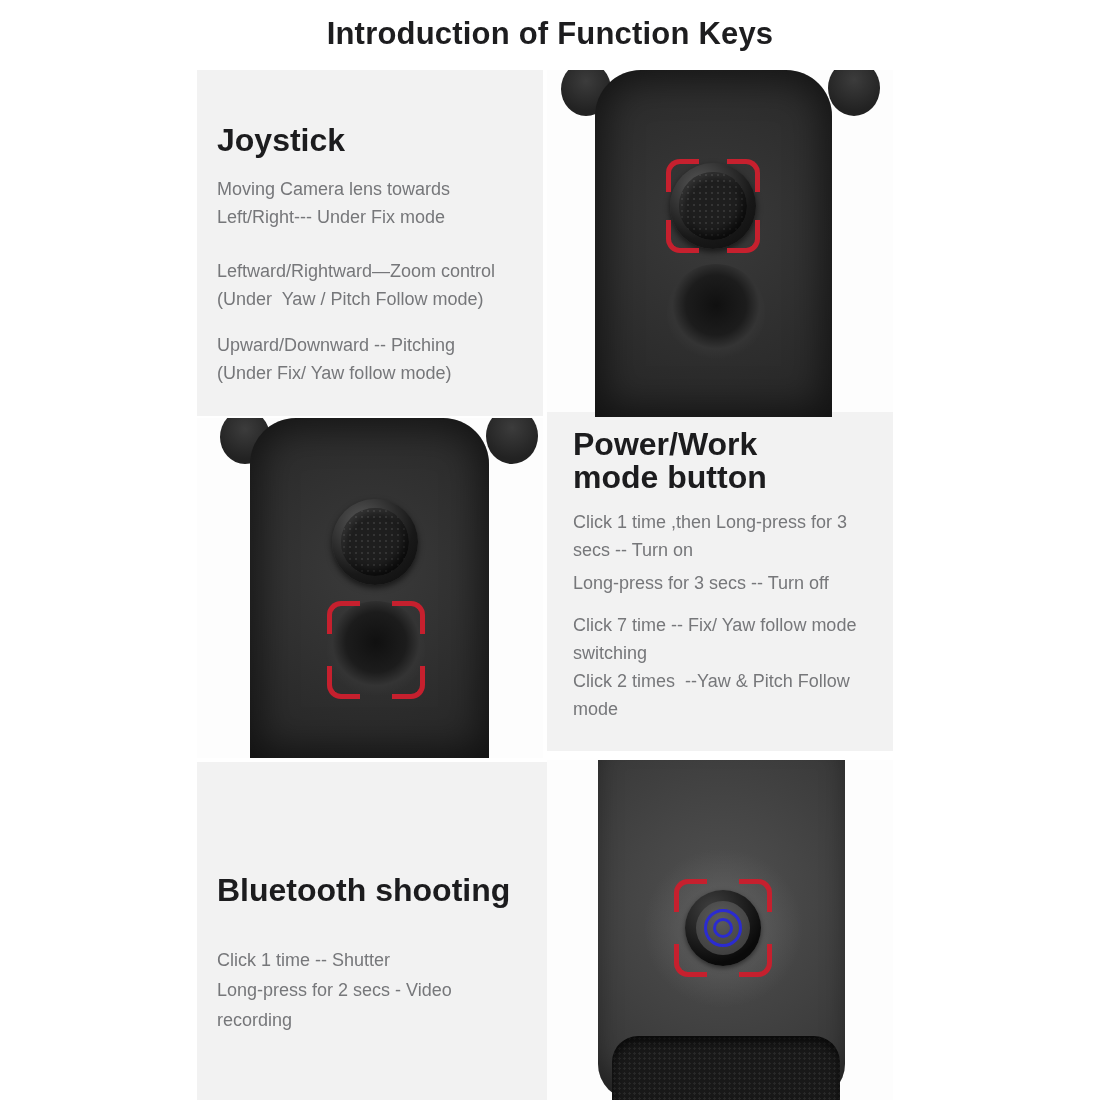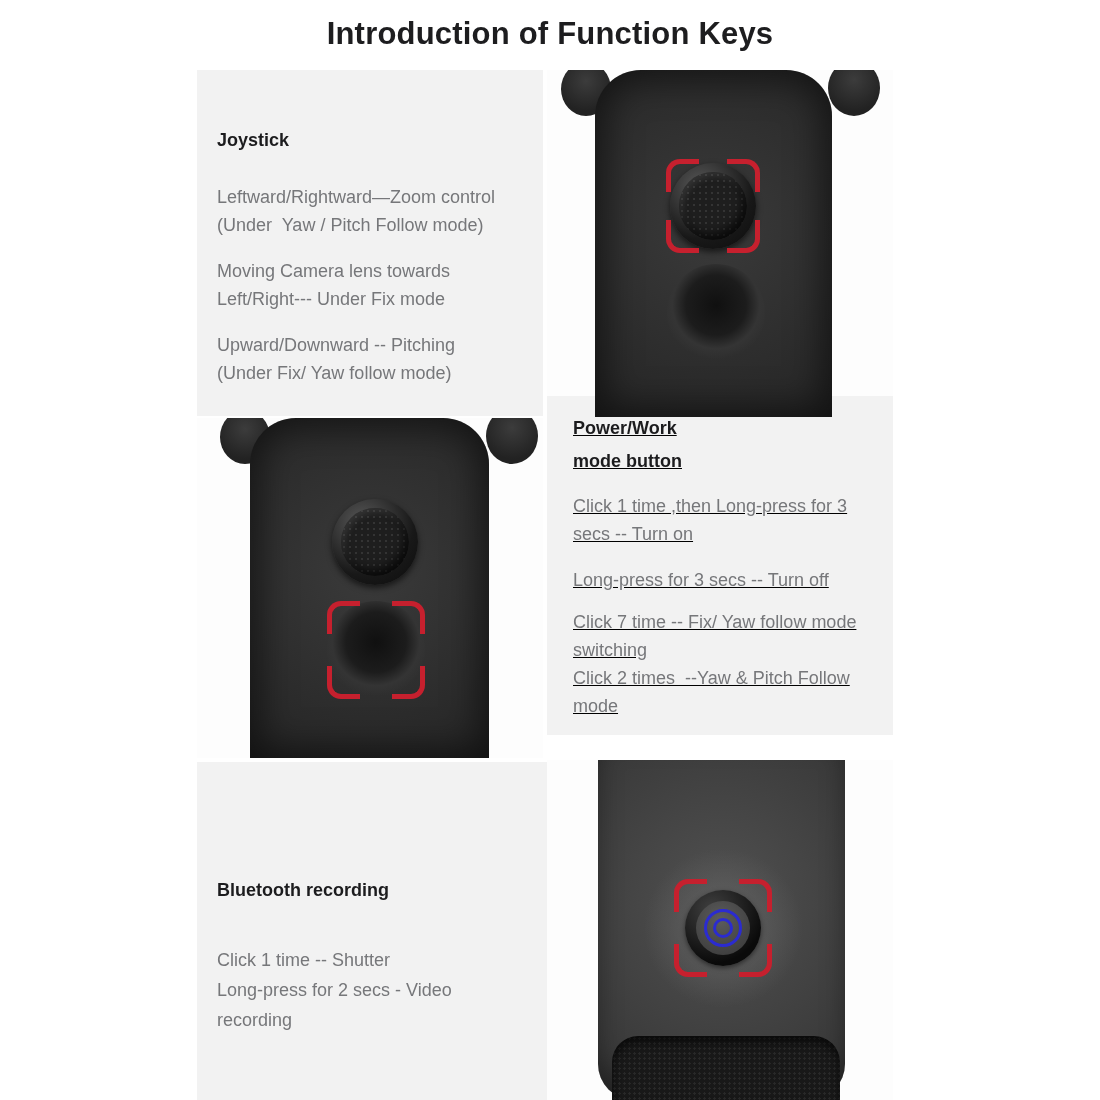--- a/index.html
+++ b/index.html
@@ -6,21 +6,21 @@
   #canvas{
     position:relative;width:980px;height:1100px;background:#ffffff;overflow:hidden;
     font-family:"Liberation Sans", sans-serif;
   }
   .page-title{
     position:absolute;top:16px;left:0;width:1100px;text-align:center;
     font-size:31px;font-weight:700;color:#1d1d1f;letter-spacing:.2px;
   }
   .panel{position:absolute;background:#f2f2f2;box-sizing:border-box;}
   .panel-heading{
-    font-size:18px;font-weight:700;color:#1c1c1e;line-height:33px;
+    font-size:32px;font-weight:700;color:#1c1c1e;line-height:33px;
     white-space:pre-wrap;margin:0;
   }
   .para{
     font-size:18px;color:#76777a;line-height:28px;white-space:pre-wrap;margin:0;
   }
   .photo{position:absolute;background:#fdfdfd;overflow:hidden;}
   
   .dev-body{
     position:absolute;z-index:2;
     background:radial-gradient(140% 95% at 50% 45%, #3a3a3a 0%, #272727 62%, #1d1d1d 100%);
@@ -98,24 +98,24 @@
 </style>
 </head>
 <body>
 
 <div id="canvas">
 
   <div class="page-title">Introduction of Function Keys</div>
 
   <div class="panel" style="left:197px;top:70px;width:346px;height:346px;padding:0 24px 0 20px;">
     <h2 class="panel-heading" style="margin-top:54px;">Joystick</h2>
+    <p class="para" style="margin-top:18px;">Moving Camera lens towards
+Left/Right--- Under Fix mode</p>
     <p class="para" style="margin-top:26px;">Leftward/Rightward—Zoom control
 (Under  Yaw / Pitch Follow mode)</p>
-    <p class="para" style="margin-top:18px;">Moving Camera lens towards
-Left/Right--- Under Fix mode</p>
     <p class="para" style="margin-top:18px;">Upward/Downward -- Pitching
 (Under Fix/ Yaw follow mode)</p>
   </div>
 
   <div class="photo" style="left:547px;top:70px;width:346px;height:347px;">
     <div class="bump" style="left:14px;top:-8px;width:50px;height:54px;"></div>
     <div class="bump" style="left:281px;top:-10px;width:52px;height:56px;"></div>
     <div class="dev-body" style="left:48px;top:0;width:237px;height:347px;border-radius:46px 46px 0 0;"></div>
     <div class="joystick" style="left:123px;top:93px;width:86px;height:86px;">
       <div class="joystick-cap"></div>
@@ -142,34 +142,34 @@
     <div class="pwr-btn" style="left:149px;top:202px;width:60px;height:60px;"></div>
     <div class="led" style="left:176px;top:229px;"></div>
     <div class="bracket" style="left:130px;top:183px;width:98px;height:98px;">
       <i class="bk-tl"></i>
       <i class="bk-tr"></i>
       <i class="bk-bl"></i>
       <i class="bk-br"></i>
     </div>
   </div>
 
-  <div class="panel" style="left:547px;top:396px;width:346px;height:339px;padding:0 20px 0 26px;text-decoration:underline;">
+  <div class="panel" style="left:547px;top:412px;width:346px;height:339px;padding:0 20px 0 26px;">
     <h2 class="panel-heading" style="margin-top:16px;">Power/Work
 mode button</h2>
     <p class="para" style="margin-top:14px;">Click 1 time ,then Long-press for 3
 secs -- Turn on</p>
-    <p class="para" style="margin-top:18px;">Long-press for 3 secs -- Turn off</p>
+    <p class="para" style="margin-top:5px;">Long-press for 3 secs -- Turn off</p>
     <p class="para" style="margin-top:14px;">Click 7 time -- Fix/ Yaw follow mode
 switching</p>
     <p class="para" style="">Click 2 times  --Yaw &amp; Pitch Follow
 mode</p>
   </div>
 
   <div class="panel" style="left:197px;top:762px;width:350px;height:338px;padding:0 20px 0 20px;">
-    <h2 class="panel-heading" style="margin-top:112px;">Bluetooth recording</h2>
+    <h2 class="panel-heading" style="margin-top:112px;">Bluetooth shooting</h2>
     <p class="para" style="margin-top:38px;line-height:30px;">Click 1 time -- Shutter</p>
     <p class="para" style="margin-top:0;line-height:30px;">Long-press for 2 secs - Video recording</p>
   </div>
 
   <div class="photo" style="left:547px;top:760px;width:346px;height:340px;">
     <div class="handle-body" style="left:51px;top:0;width:247px;height:340px;"></div>
     <div class="bt-platform" style="left:91px;top:83px;width:170px;height:170px;"></div>
     <div class="bt-btn" style="left:138px;top:130px;width:76px;height:76px;">
       <div class="bt-face">
         <div class="bt-ring-outer">

